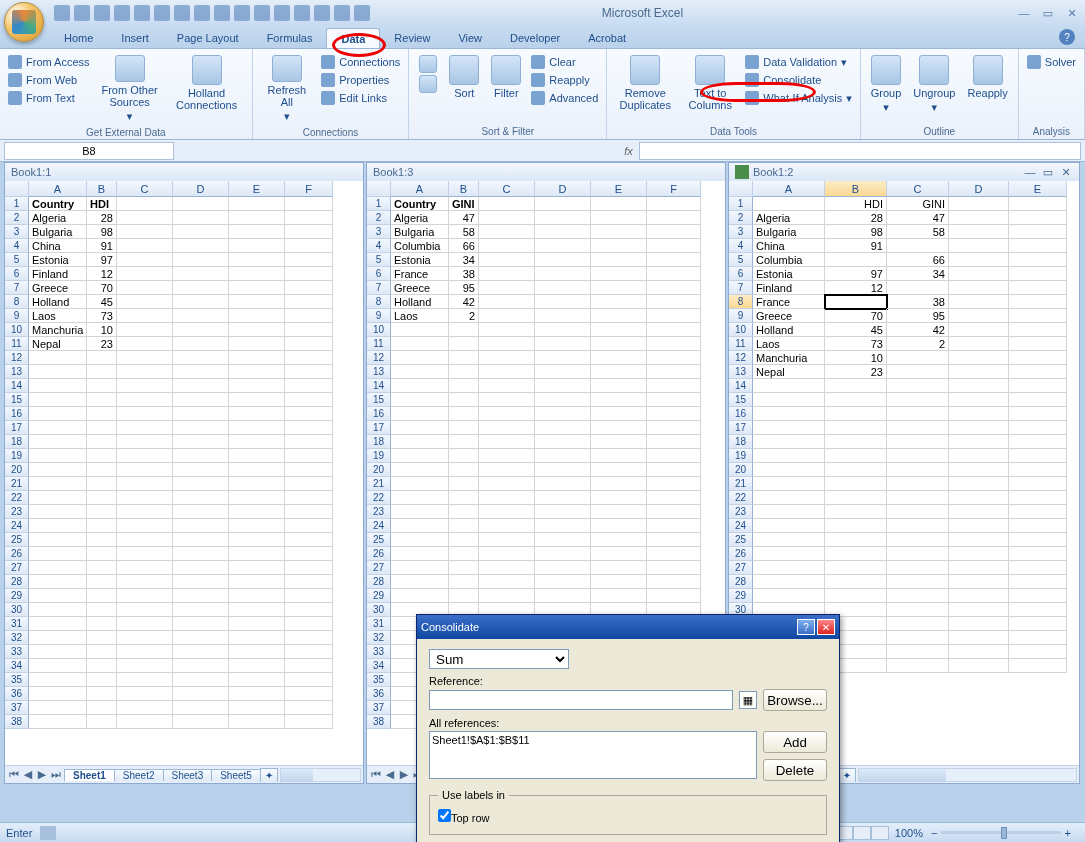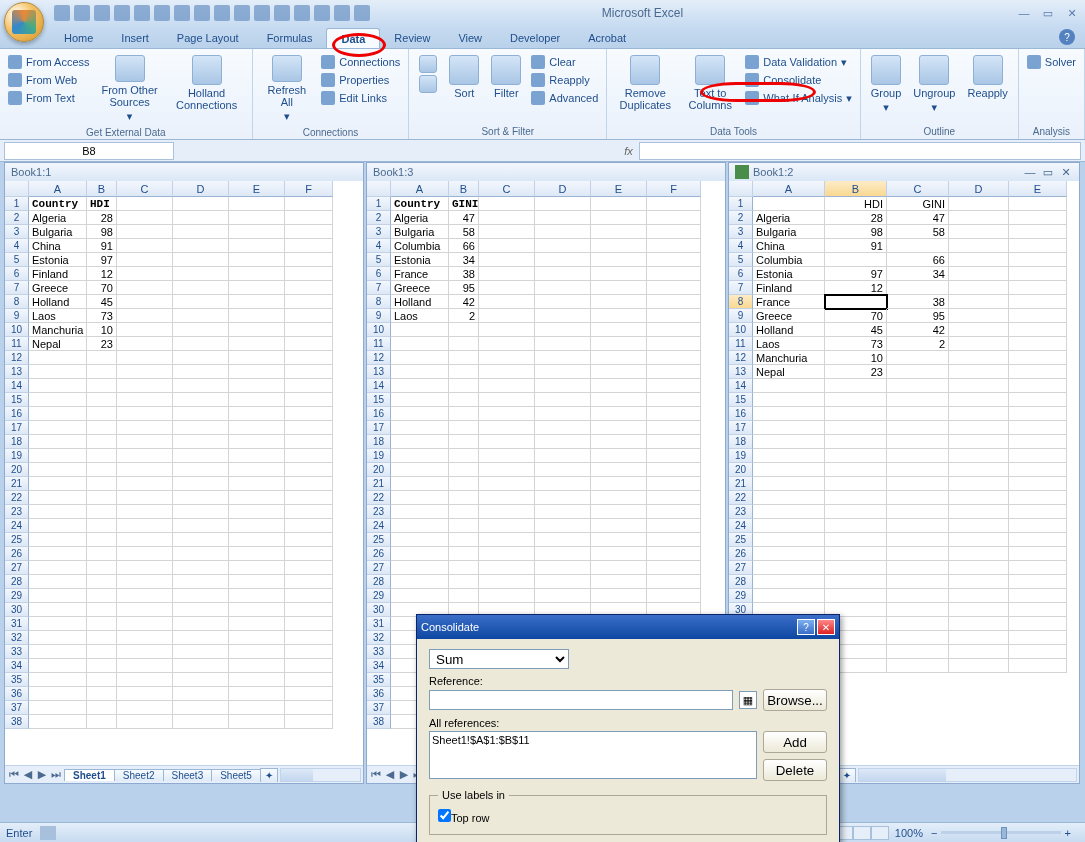--- a/index.html
+++ b/index.html
@@ -51,21 +51,21 @@
 
 .sheet { flex:1; overflow:hidden; display:flex; flex-direction:column;}
 .hdr-row { display:flex; height:16px;}
 .corner { width:24px; background:linear-gradient(#f3f7fd,#dde8f6); border-right:1px solid #c2d1e6; border-bottom:1px solid #c2d1e6;}
 .colh { background:linear-gradient(#f3f7fd,#dde8f6); border-right:1px solid #c2d1e6; border-bottom:1px solid #9bb3d2; text-align:center; color:#1f4e8c; font-size:11px; line-height:16px;}
 .grid-body { flex:1; overflow:hidden;}
 .grow { display:flex; height:14px;}
 .rowh { width:24px; background:linear-gradient(#f3f7fd,#dde8f6); border-right:1px solid #9bb3d2; border-bottom:1px solid #c2d1e6; text-align:center; color:#1f4e8c; font-size:10px; line-height:14px;}
 .cell { border-right:1px solid #d4d4d4; border-bottom:1px solid #d4d4d4; padding:0 3px; font-size:11px; line-height:14px; white-space:nowrap; overflow:hidden;}
 .cell.num { text-align:right;}
-.cell.bold { font-weight:bold;font-family:Liberation Mono, monospace;}
+.cell.bold { font-weight:bold;}
 .colh.sel,.rowh.sel{ background:linear-gradient(#fdecc7,#f9d891);}
 .cell.selected { outline:2px solid #000; outline-offset:-1px;}
 
 
 .sheettabs { height:18px; background:#e6eef9; border-top:1px solid #c2d4ea; display:flex; align-items:center; }
 .sheettabs .nav { display:flex; gap:0; padding:0 2px;}
 .sheettabs .nav span { width:14px; text-align:center; color:#4a6a8f;}
 .stab { background:linear-gradient(#f7fbff,#e0ebf7); border:1px solid #9bb7d6; border-bottom:none; padding:0 8px; font-size:10px; color:#1f4e8c; margin-left:-1px;}
 .stab.active { background:#fff; font-weight:bold;}
 .scroll-h { flex:1; height:14px; background:#e6eef9; margin:0 2px; border:1px solid #c2d4ea; position:relative;}

